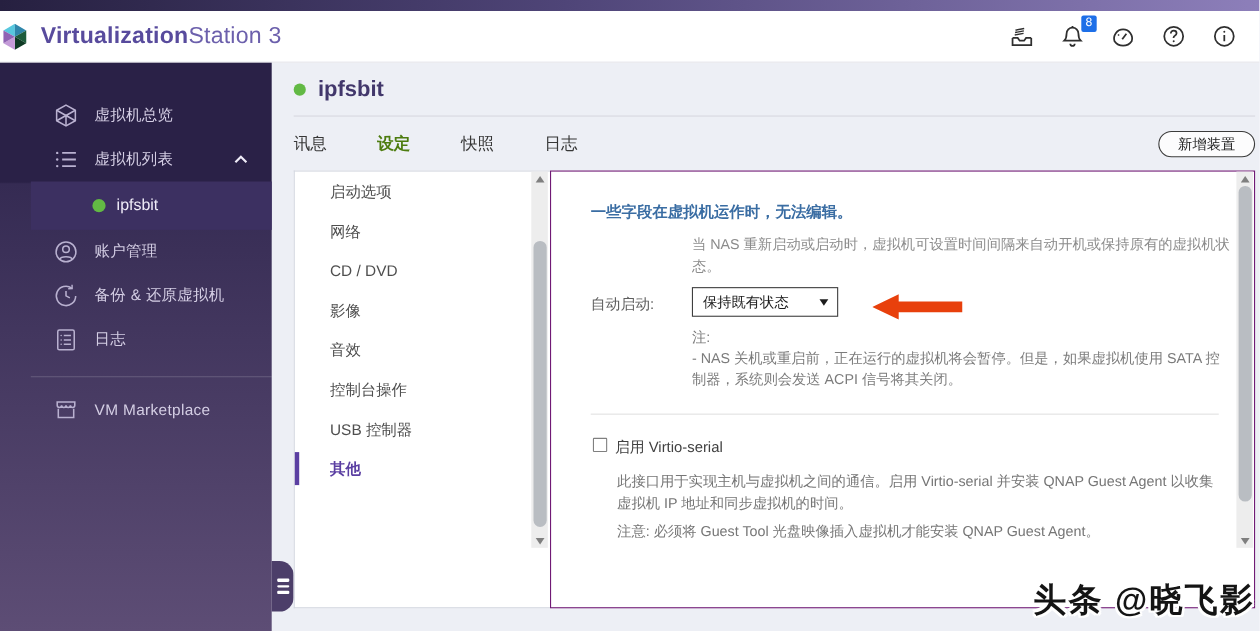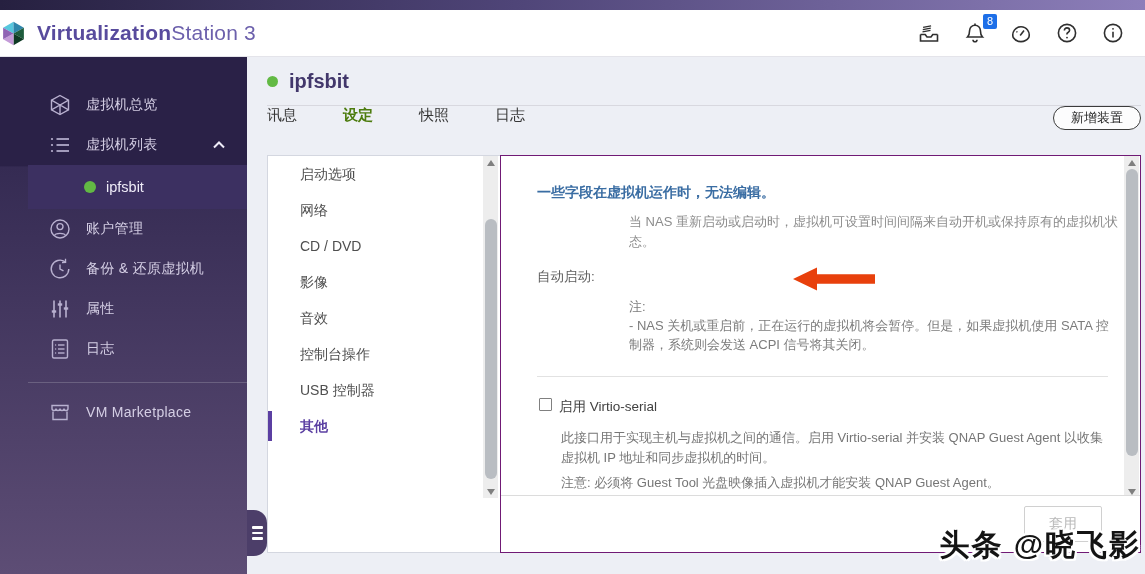--- a/index.html
+++ b/index.html
@@ -37,21 +37,21 @@
   .collapse-toggle{position:absolute;left:247px;top:510px;width:20px;height:46px;background:#4c3e69;
     border-radius:0 13px 13px 0;display:flex;flex-direction:column;align-items:center;justify-content:center;gap:3px;cursor:pointer;}
   .collapse-toggle i{display:block;width:11px;height:2.5px;background:#fff;border-radius:1px;}
 
   
   .main{position:absolute;left:247px;top:57px;width:898px;height:517px;box-sizing:border-box;padding:0 4px 0 20px;}
   .vm-title-row{height:48px;display:flex;align-items:center;}
   .vm-title-dot{width:11px;height:11px;border-radius:50%;background:#62b944;margin-right:11px;}
   .vm-title{font-size:20px;font-weight:700;color:#42376b;margin:0;}
   .title-divider{border-top:1px solid #d8d8df;}
-  .tab-row{height:49px;display:flex;gap:46px;}
+  .tab-row{height:49px;display:flex;align-items:center;gap:46px;}
   .tab{font-size:15px;color:#373737;cursor:pointer;}
   .tab.active{color:#4d7c0f;font-weight:700;}
   .add-device-btn{margin-left:auto;height:24px;border:1px solid #3c3c3c;border-radius:13px;background:#fcfcfd;
     font-size:13px;color:#1e1e1e;padding:0 17px;cursor:pointer;font-family:Liberation Sans, sans-serif;}
 
   .panels{display:flex;height:398px;}
   
   .nav-panel{position:relative;width:233px;box-sizing:border-box;background:#fff;
     border:1px solid #d4d7e0;border-right:none;}
   .nav-item{position:relative;height:36px;line-height:36px;padding-left:32px;font-size:14px;color:#4f4f4f;cursor:pointer;}
@@ -202,33 +202,20 @@
           <svg width="24" height="24" viewBox="0 0 24 24" fill="none" stroke="currentColor" stroke-width="1.4">
             <path d="M20.8 12 A8.8 8.8 0 1 1 17.2 4.9"></path>
             <polyline points="12,7.5 12,12 15.5,13.8"></polyline>
             <polyline points="17.5,1.8 17.6,5.4 14,5.5" stroke-width="1.3"></polyline>
           </svg>
         </span>
         <span class="slabel">备份 &amp; 还原虚拟机</span>
       </div>
       <div class="side-item">
         <span class="sicon">
-          <svg width="24" height="24" viewBox="0 0 24 24" fill="none" stroke="currentColor" stroke-width="1.6">
-            <line x1="6" y1="3.5" x2="6" y2="20.5"></line>
-            <line x1="12" y1="3.5" x2="12" y2="20.5"></line>
-            <line x1="18" y1="3.5" x2="18" y2="20.5"></line>
-            <line x1="3.8" y1="14.5" x2="8.2" y2="14.5" stroke-width="2.4"></line>
-            <line x1="9.8" y1="7.5" x2="14.2" y2="7.5" stroke-width="2.4"></line>
-            <line x1="15.8" y1="11.5" x2="20.2" y2="11.5" stroke-width="2.4"></line>
-          </svg>
-        </span>
-        <span class="slabel">属性</span>
-      </div>
-      <div class="side-item">
-        <span class="sicon">
           <svg width="24" height="24" viewBox="0 0 24 24" fill="none" stroke="currentColor" stroke-width="1.4">
             <rect x="4.5" y="3" width="15" height="18" rx="1.5"></rect>
             <circle cx="7.6" cy="8" r="0.7" fill="currentColor" stroke="none"></circle>
             <circle cx="7.6" cy="12" r="0.7" fill="currentColor" stroke="none"></circle>
             <circle cx="7.6" cy="16" r="0.7" fill="currentColor" stroke="none"></circle>
             <line x1="10" y1="8" x2="16.5" y2="8"></line>
             <line x1="10" y1="12" x2="16.5" y2="12"></line>
             <line x1="10" y1="16" x2="16.5" y2="16"></line>
           </svg>
         </span>
@@ -285,20 +272,24 @@
           <span class="sb-down">
               <span class="tri-down"></span>
             </span>
         </div>
       </section>
 
       <section class="content-panel">
         <div class="locked-notice">一些字段在虚拟机运作时，无法编辑。</div>
         <div class="autostart-desc">当 NAS 重新启动或启动时，虚拟机可设置时间间隔来自动开机或保持原有的虚拟机状态。</div>
         <div class="autostart-label">自动启动:</div>
+        <div class="autostart-select">
+          <span>保持既有状态</span>
+          <span class="caret-down"></span>
+        </div>
         <span class="red-arrow">
           <svg width="82" height="26" viewBox="0 0 82 26">
             <polygon points="0,13 24,1.5 24,8.2 82,8.2 82,17.8 24,17.8 24,24.5" fill="#e8400c"></polygon>
           </svg>
         </span>
         <div class="note-block">
           <div>注:</div>
           <div>- NAS 关机或重启前，正在运行的虚拟机将会暂停。但是，如果虚拟机使用 SATA 控制器，系统则会发送 ACPI 信号将其关闭。</div>
         </div>
         <div class="section-divider"></div>
@@ -310,23 +301,20 @@
         <div class="virtio-note">注意: 必须将 Guest Tool 光盘映像插入虚拟机才能安装 QNAP Guest Agent。</div>
         <div class="vscroll">
           <span class="sb-up">
               <span class="tri-up"></span>
             </span>
           <span class="sb-thumb" style="top:13px;height:287px;"></span>
           <span class="sb-down">
               <span class="tri-down"></span>
             </span>
         </div>
-        <footer class="apply-bar">
-          <button class="apply-btn" disabled="">套用</button>
-        </footer>
       </section>
 
     </div>
   </main>
 
   <div class="watermark">头条 @晓飞影</div>
 
 </div>
 
 </body></html>

